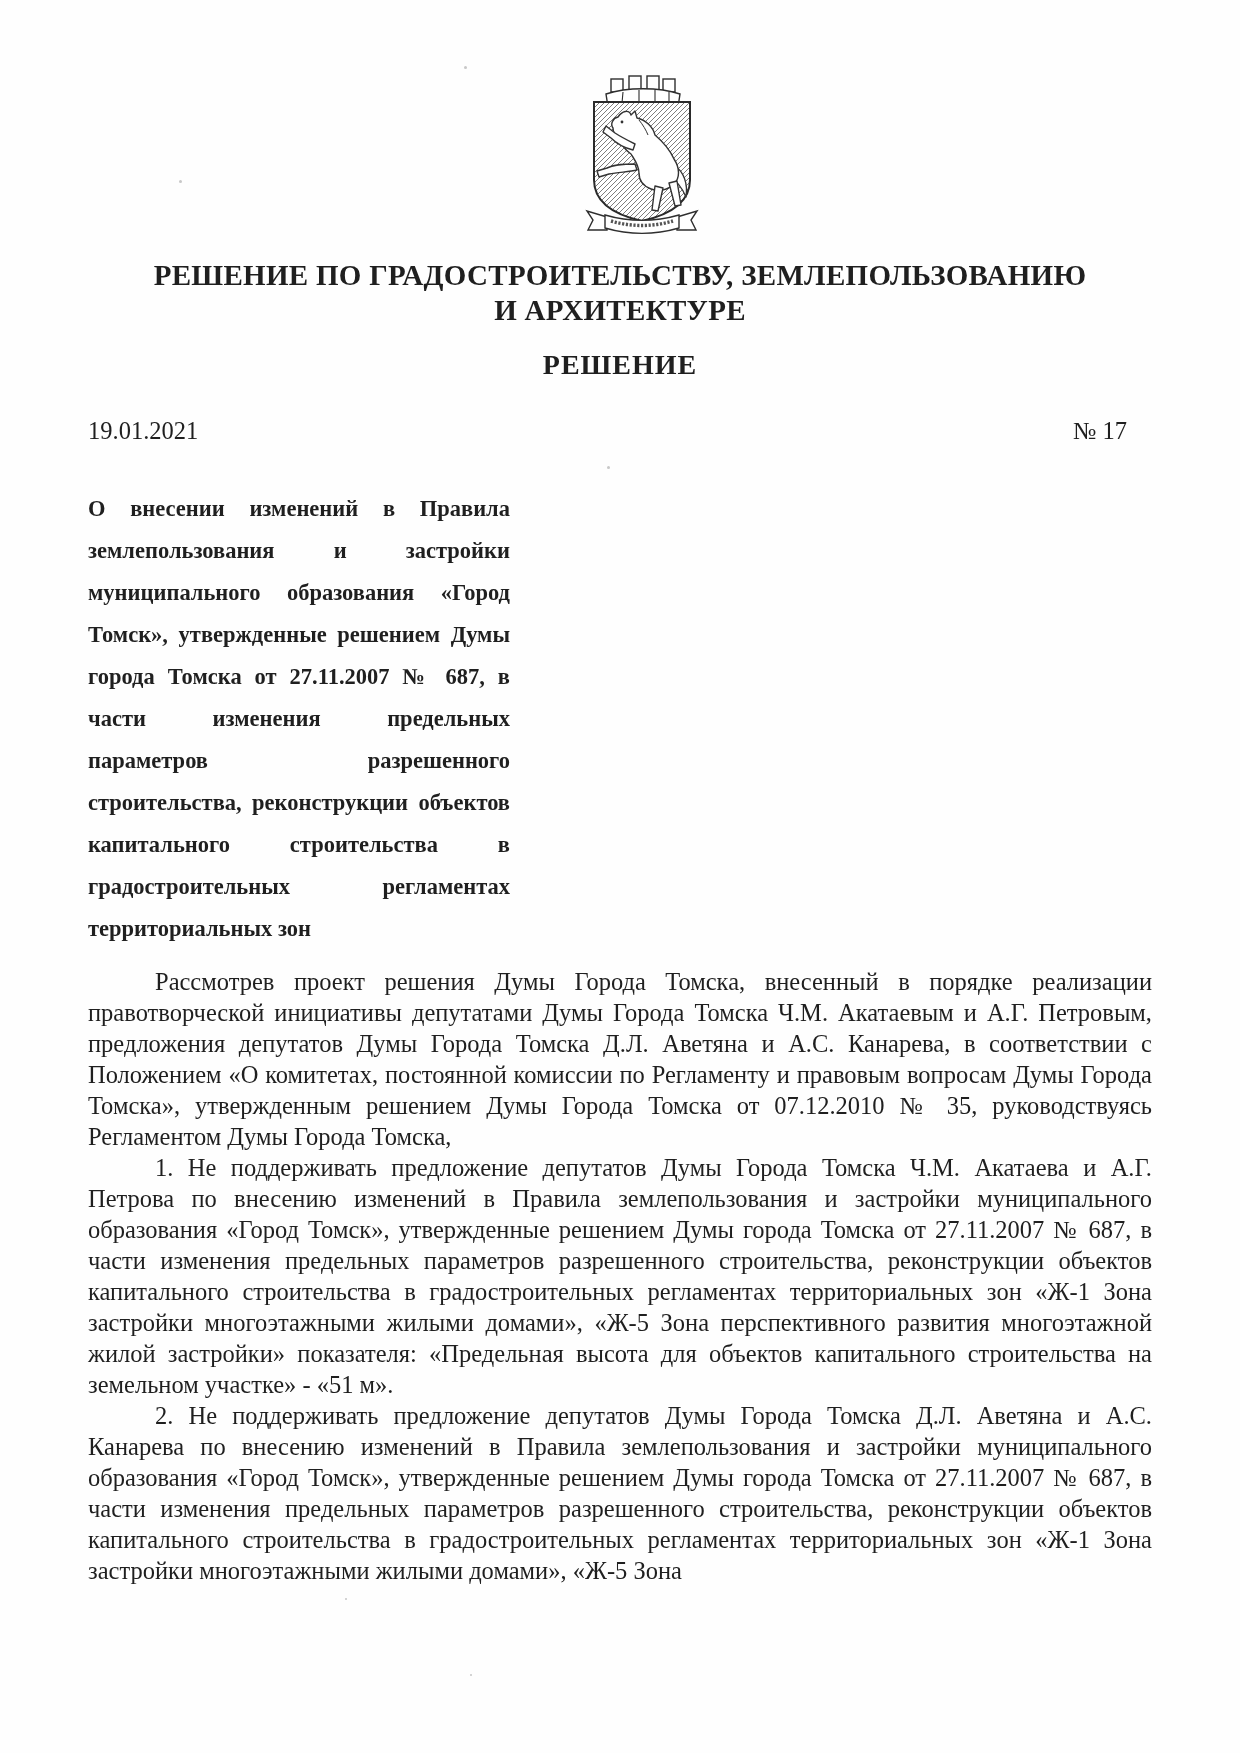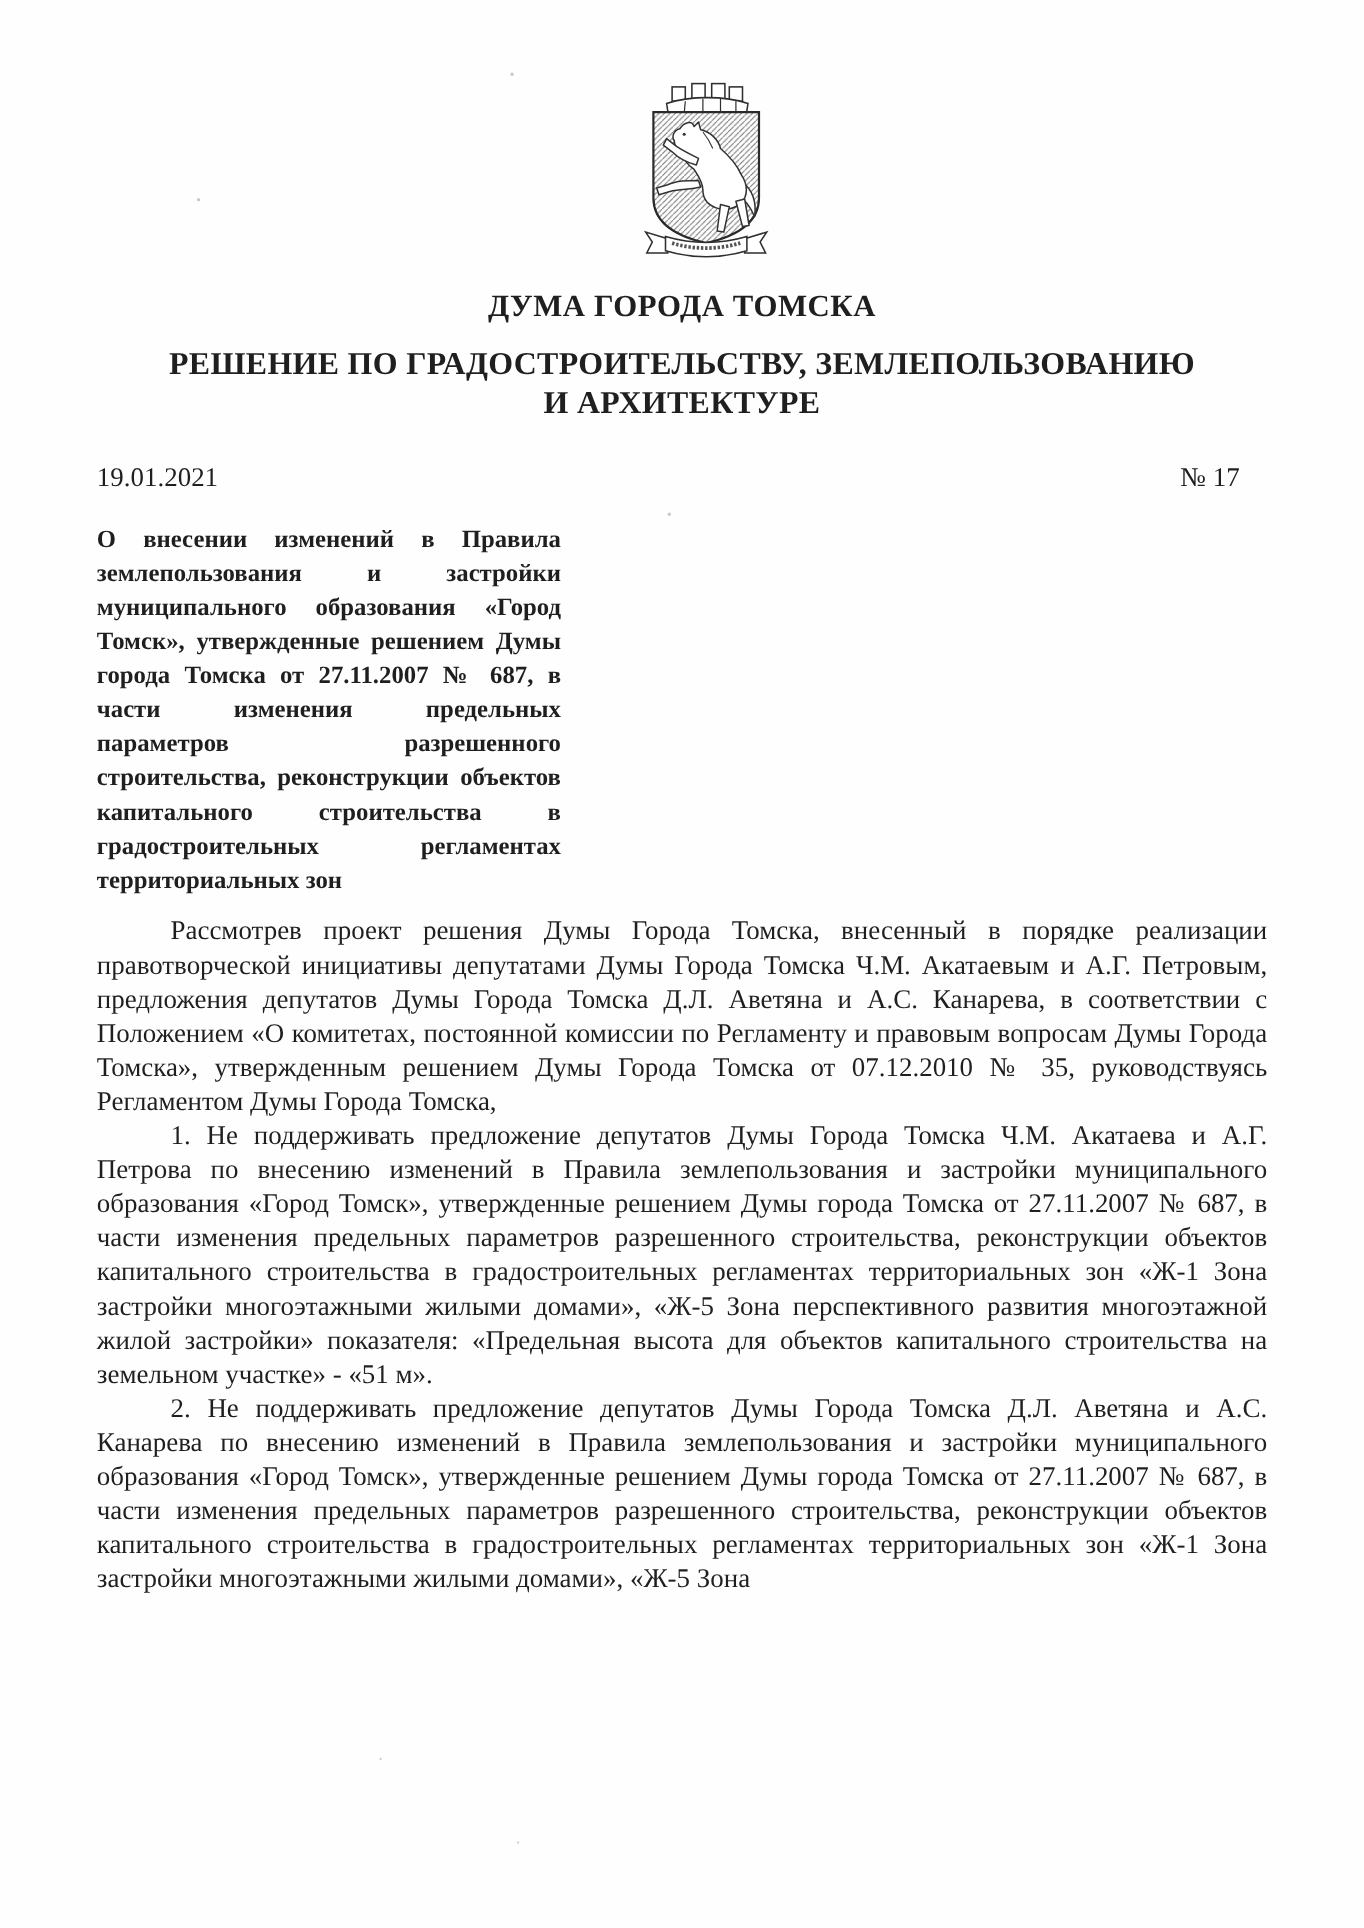--- a/index.html
+++ b/index.html
@@ -58,25 +58,25 @@
     display: flex;
     justify-content: space-between;
     align-items: baseline;
     margin-top: 36px;
     font-size: 24.5px;
     line-height: 30px;
   }
   .doc-number { margin-right: 25px; }
   
   .subject {
-    margin-top: 24px;
+    margin-top: 42px;
     width: 422px;
     font-weight: bold;
     font-size: 22.5px;
-    line-height: 31px;
+    line-height: 42px;
     text-align: justify;
     text-align-last: left;
   }
   
   .body-par {
     margin: 0;
     font-size: 24.5px;
     line-height: 31px;
     text-align: justify;
     text-align-last: left;
@@ -140,24 +140,24 @@
 
       <g stroke="#2e2e2e" stroke-width="1.4" fill="#ffffff">
         <path d="M60,147 L40,141 L46,150 L41,160 L60,160 Z"></path>
         <path d="M130,147 L150,141 L144,150 L149,160 L130,160 Z"></path>
         <path d="M58,145 C82,152 108,152 132,145 L132,158 C108,165 82,165 58,158 Z"></path>
         <path d="M64,151 C84,157 106,157 126,151" fill="none" stroke="#555555" stroke-width="3.4" stroke-dasharray="2.2 1.6"></path>
       </g>
     </svg>
   </div>
 
-  <div class="org-title">ДУМА ГОРОДА ТОМСКА</div>
 
   <div class="committee-title">РЕШЕНИЕ ПО ГРАДОСТРОИТЕЛЬСТВУ, ЗЕМЛЕПОЛЬЗОВАНИЮ И АРХИТЕКТУРЕ</div>
 
+  <div class="doc-type">РЕШЕНИЕ</div>
 
   <div class="content">
 
     <div class="meta-row">
       <span class="doc-date">19.01.2021</span>
       <span class="doc-number">№ 17</span>
     </div>
 
     <div class="subject">О внесении изменений в Правила землепользования и застройки муниципального образования «Город Томск», утвержденные решением Думы города Томска от 27.11.2007 № 687, в части изменения предельных параметров разрешенного строительства, реконструкции объектов капитального строительства в градостроительных регламентах территориальных зон</div>
 

